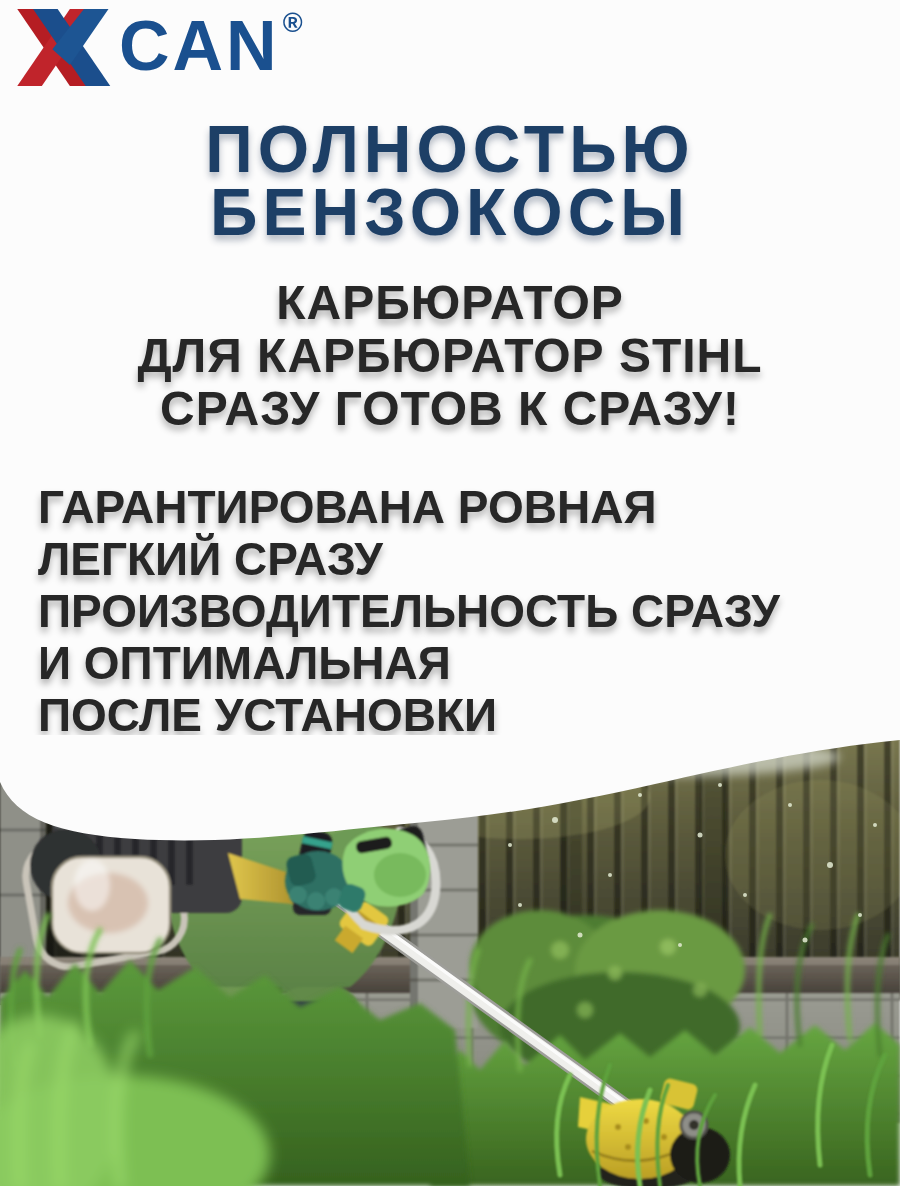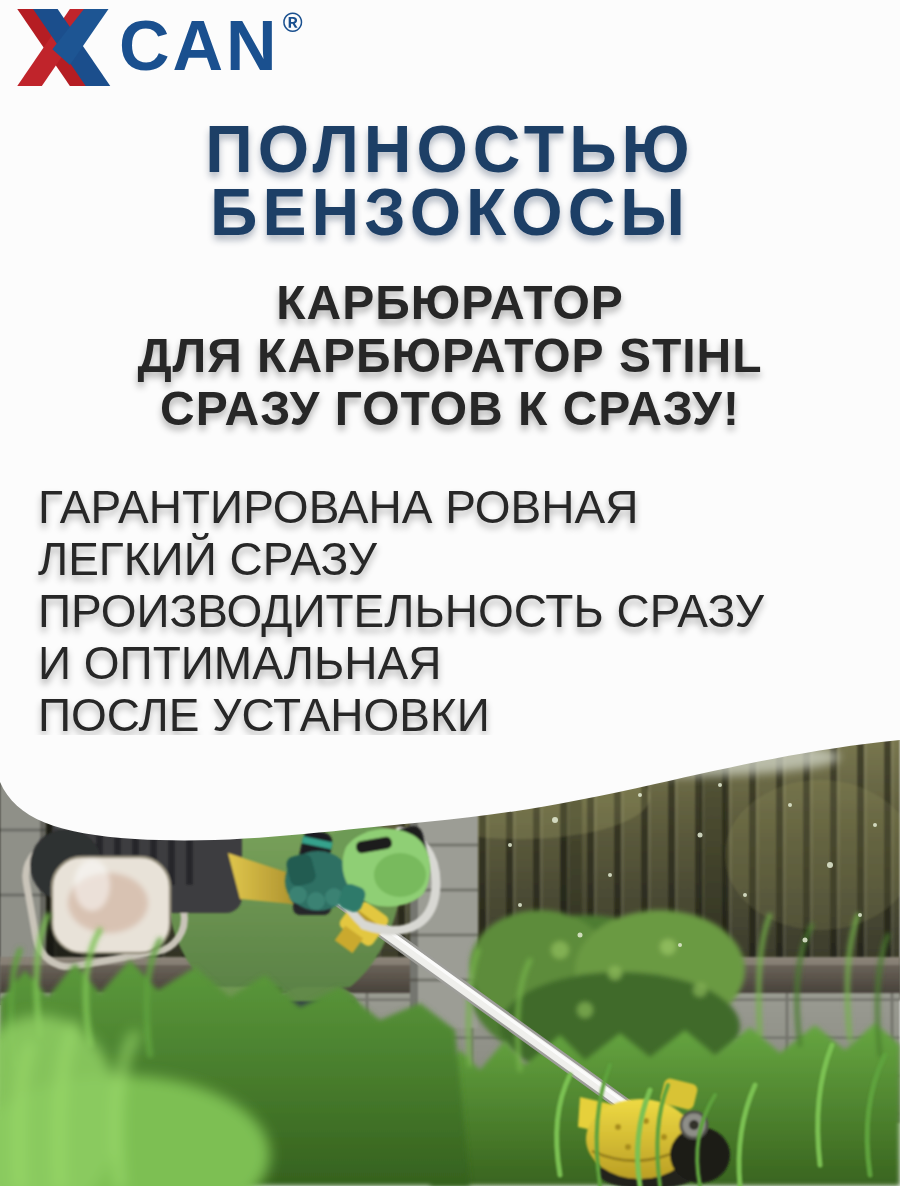--- a/index.html
+++ b/index.html
@@ -12,21 +12,21 @@
   .reg{font-size:27px;font-weight:bold;color:#1a508f;position:relative;top:4px;left:3px;}
   
   .headline{position:absolute;top:102px;left:0;width:100%;text-align:center;font-weight:bold;
             font-size:66px;line-height:63px;letter-spacing:5px;color:#1d3f66;
             text-shadow:0 5px 7px rgba(25,45,75,.32);margin-top:16px;}
   
   .subheadline{position:absolute;top:276px;left:0;width:100%;text-align:center;font-weight:bold;
                font-size:48px;line-height:53px;letter-spacing:1px;color:#272727;
                text-shadow:0 5px 7px rgba(0,0,0,.30);}
   
-  .benefits{position:absolute;top:481px;left:38px;width:830px;text-align:left;font-weight:normal;
+  .benefits{position:absolute;top:481px;left:38px;width:830px;text-align:left;font-weight:bold;
             font-size:46px;line-height:52px;color:#272727;text-shadow:0 5px 7px rgba(0,0,0,.30);}
   
   .photo{position:absolute;top:735px;left:0;width:900px;height:451px;}
   .photo svg{display:block;}
 </style>
 </head>
 <body>
 
 <div class="page">
 

